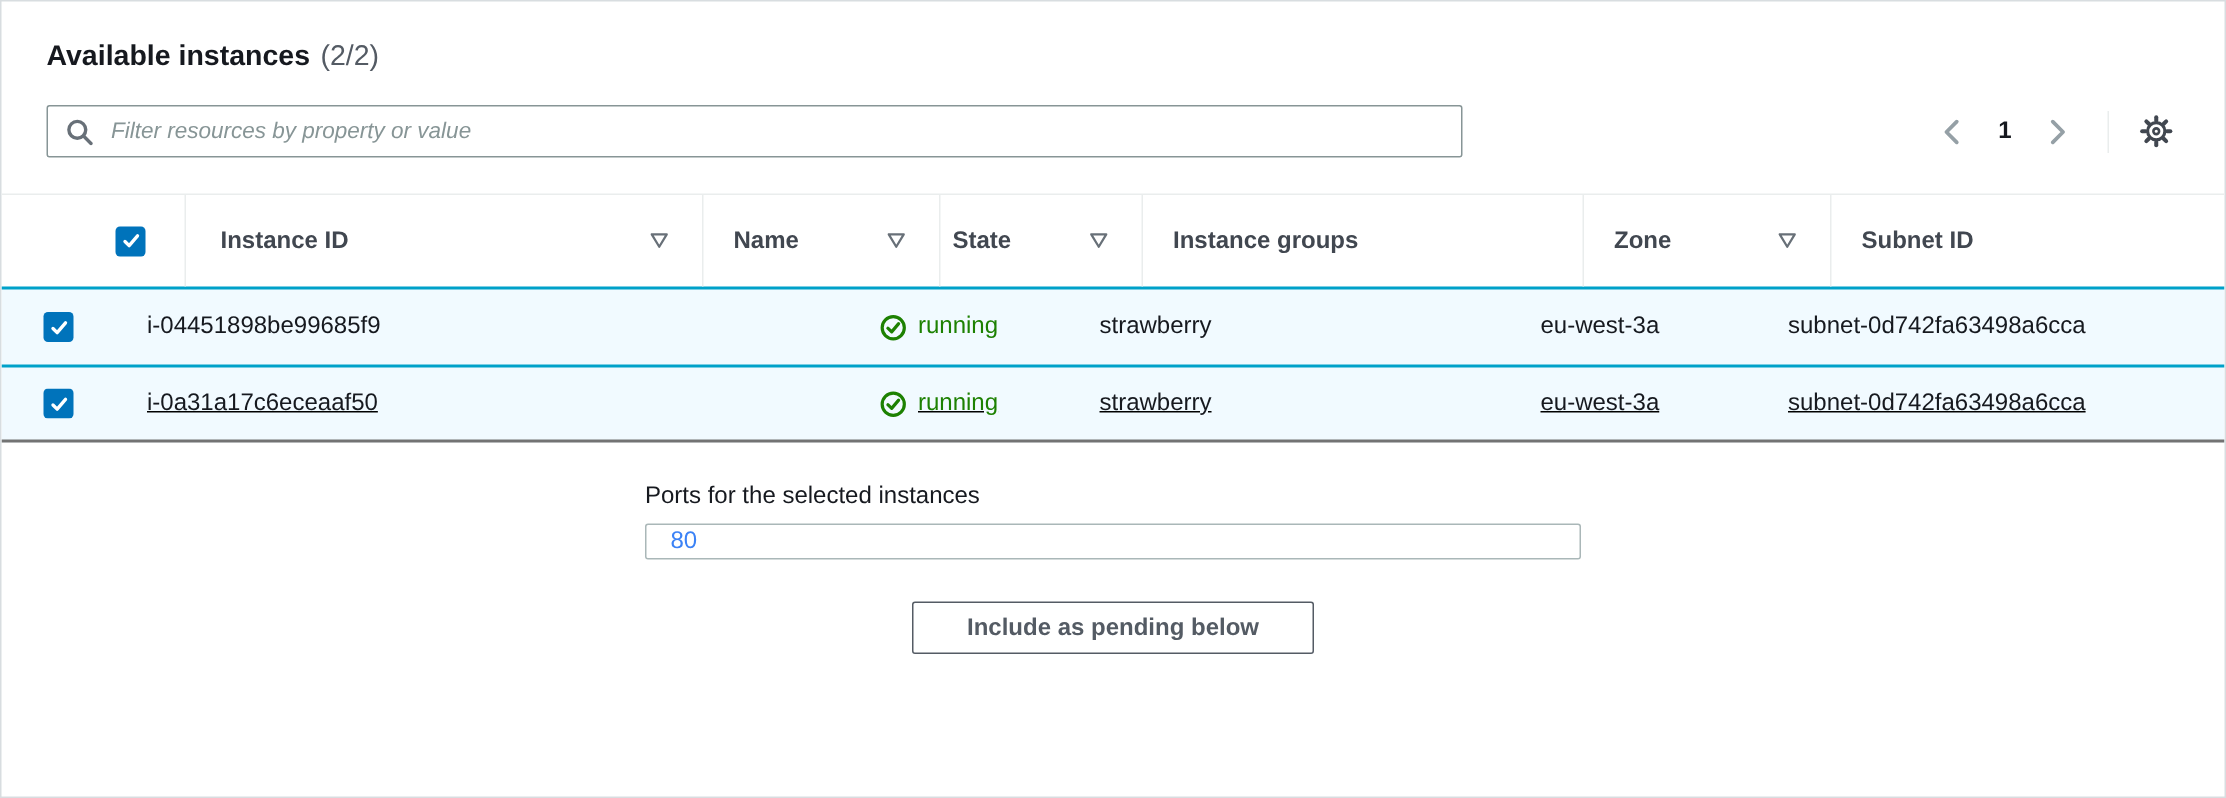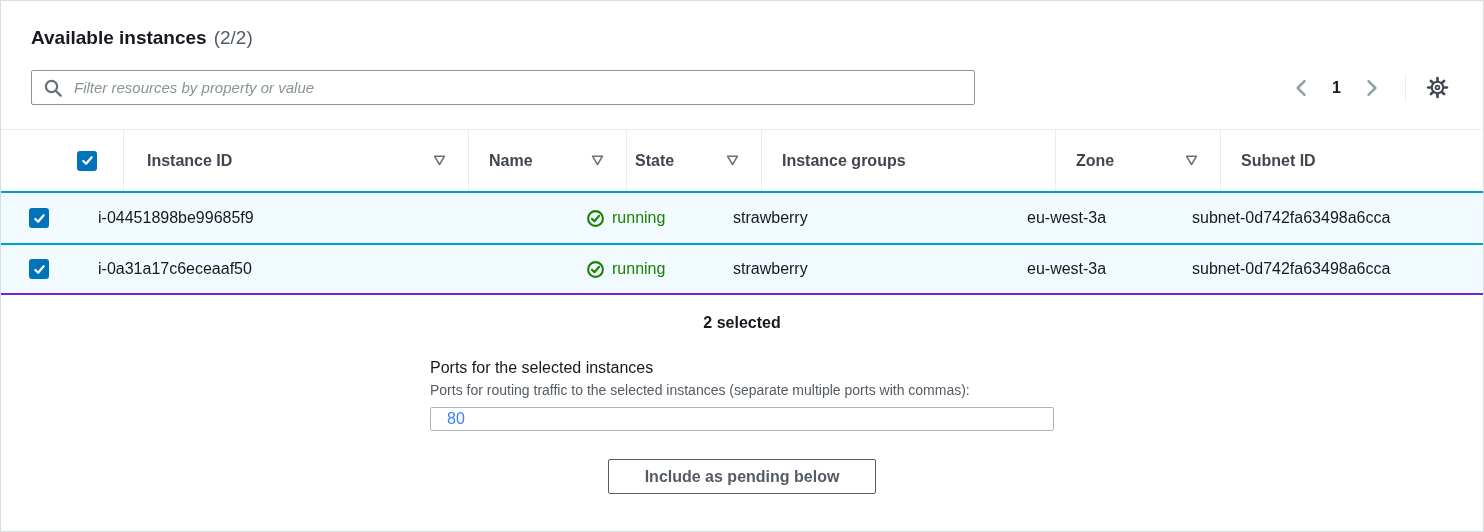--- a/index.html
+++ b/index.html
@@ -43,21 +43,21 @@
   .col-name   { width:158px; padding:0 22px 0 20px; flex:none; }
   .col-state  { width:135px; padding:0 22px 0 8px; flex:none; }
   .col-sg     { width:294px; padding:0 20px; flex:none; }
   .col-zone   { width:165px; padding:0 22px 0 20px; flex:none; }
   .col-subnet { flex:1; padding:0 20px 0 20px; min-width:0; }
 
   .tr {
     display:flex; height:52px; align-items:center;
     background:#f1faff; border-top:2px solid #00a1c9; cursor:pointer;
   }
-  .tr.last { border-bottom:2px solid #6d28d9; }
+  .tr.last { border-bottom:2px solid #737373;text-decoration:underline; }
   .td { display:flex; align-items:center; font-size:16px; color:#16191f; overflow:hidden; white-space:nowrap; }
   .state-cell { color:#1d8102; gap:7px; }
 
   .checkbox {
     width:20px; height:20px; background:#0073bb; border-radius:3px;
     display:inline-flex; align-items:center; justify-content:center; cursor:pointer; flex:none;
   }
 
   .selected-count { text-align:center; font-size:16px; font-weight:700; color:#16191f; margin-top:19px; }
 
@@ -225,25 +225,23 @@
             </svg>
         </span>
         <span>running</span>
       </div>
       <div class="td col-sg">strawberry</div>
       <div class="td col-zone">eu-west-3a</div>
       <div class="td col-subnet">subnet-0d742fa63498a6cca</div>
     </div>
   </div>
 
-  <div class="selected-count">2 selected</div>
 
   <div class="ports-form">
     <div class="ports-label">Ports for the selected instances</div>
-    <div class="ports-desc">Ports for routing traffic to the selected instances (separate multiple ports with commas):</div>
     <input class="ports-input" type="text" value="80" style="">
   </div>
 
   <div class="button-row">
     <button class="include-btn">Include as pending below</button>
   </div>
 
 </div>
 
 </body></html>

